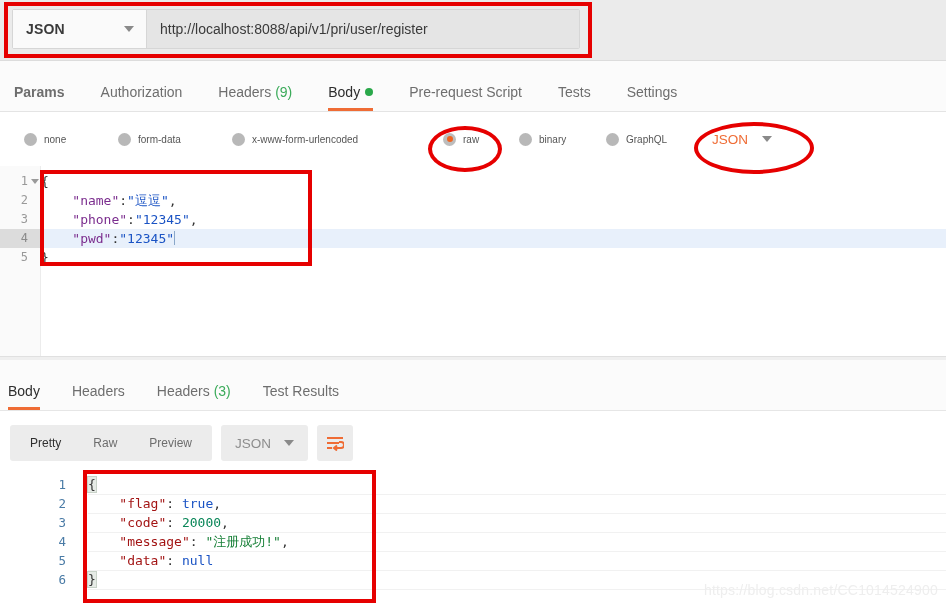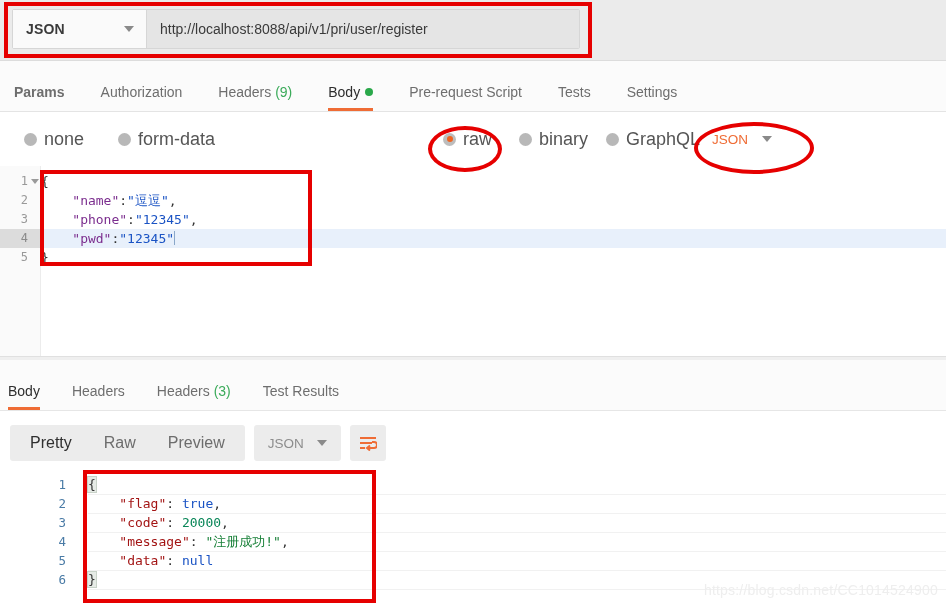--- a/index.html
+++ b/index.html
@@ -116,21 +116,21 @@
     left: 0; top: 112px;
     width: 946px; height: 54px;
     display: flex;
     align-items: center;
     background: #ffffff;
   }
   .bt-opt {
     display: flex;
     align-items: center;
     cursor: pointer;
-    font-size: 18px;
+    font-size: 10px;
     color: #555;
     white-space: nowrap;
   }
   .radio {
     width: 13px; height: 13px;
     border-radius: 50%;
     background: #b8b8b8;
     margin-right: 7px;
     display: inline-flex;
     align-items: center;
@@ -270,21 +270,21 @@
     align-items: center;
     height: 36px;
     background: #ececec;
     border-radius: 3px;
     padding: 0 4px;
   }
   .pill-btn {
     padding: 7px 16px;
     height: 36px;
     line-height: 36px;
-    font-size: 16px;
+    font-size: 12px;
     color: #6d6d6d;
     cursor: pointer;
     white-space: nowrap;
   }
   .pill-btn.active { color: #2f2f2f; }
   .fmt-group {
     display: flex;
     align-items: center;
     gap: 13px;
     height: 36px;
@@ -399,20 +399,24 @@
   </div>
 
 <div class="bodytype-row" id="bodytype-row">
     <div class="bt-opt" style="position: absolute; left: 24px;">
       <span class="radio"></span>
       <span>none</span>
     </div>
     <div class="bt-opt" style="position: absolute; left: 118px;">
       <span class="radio"></span>
       <span>form-data</span>
+    </div>
+    <div class="bt-opt" style="position: absolute; left: 232px;">
+      <span class="radio"></span>
+      <span>x-www-form-urlencoded</span>
     </div>
     <div class="bt-opt" style="position: absolute; left: 443px;">
       <span class="radio sel"></span>
       <span>raw</span>
     </div>
     <div class="bt-opt" style="position: absolute; left: 519px;">
       <span class="radio"></span>
       <span>binary</span>
     </div>
     <div class="bt-opt" style="position: absolute; left: 606px;">

